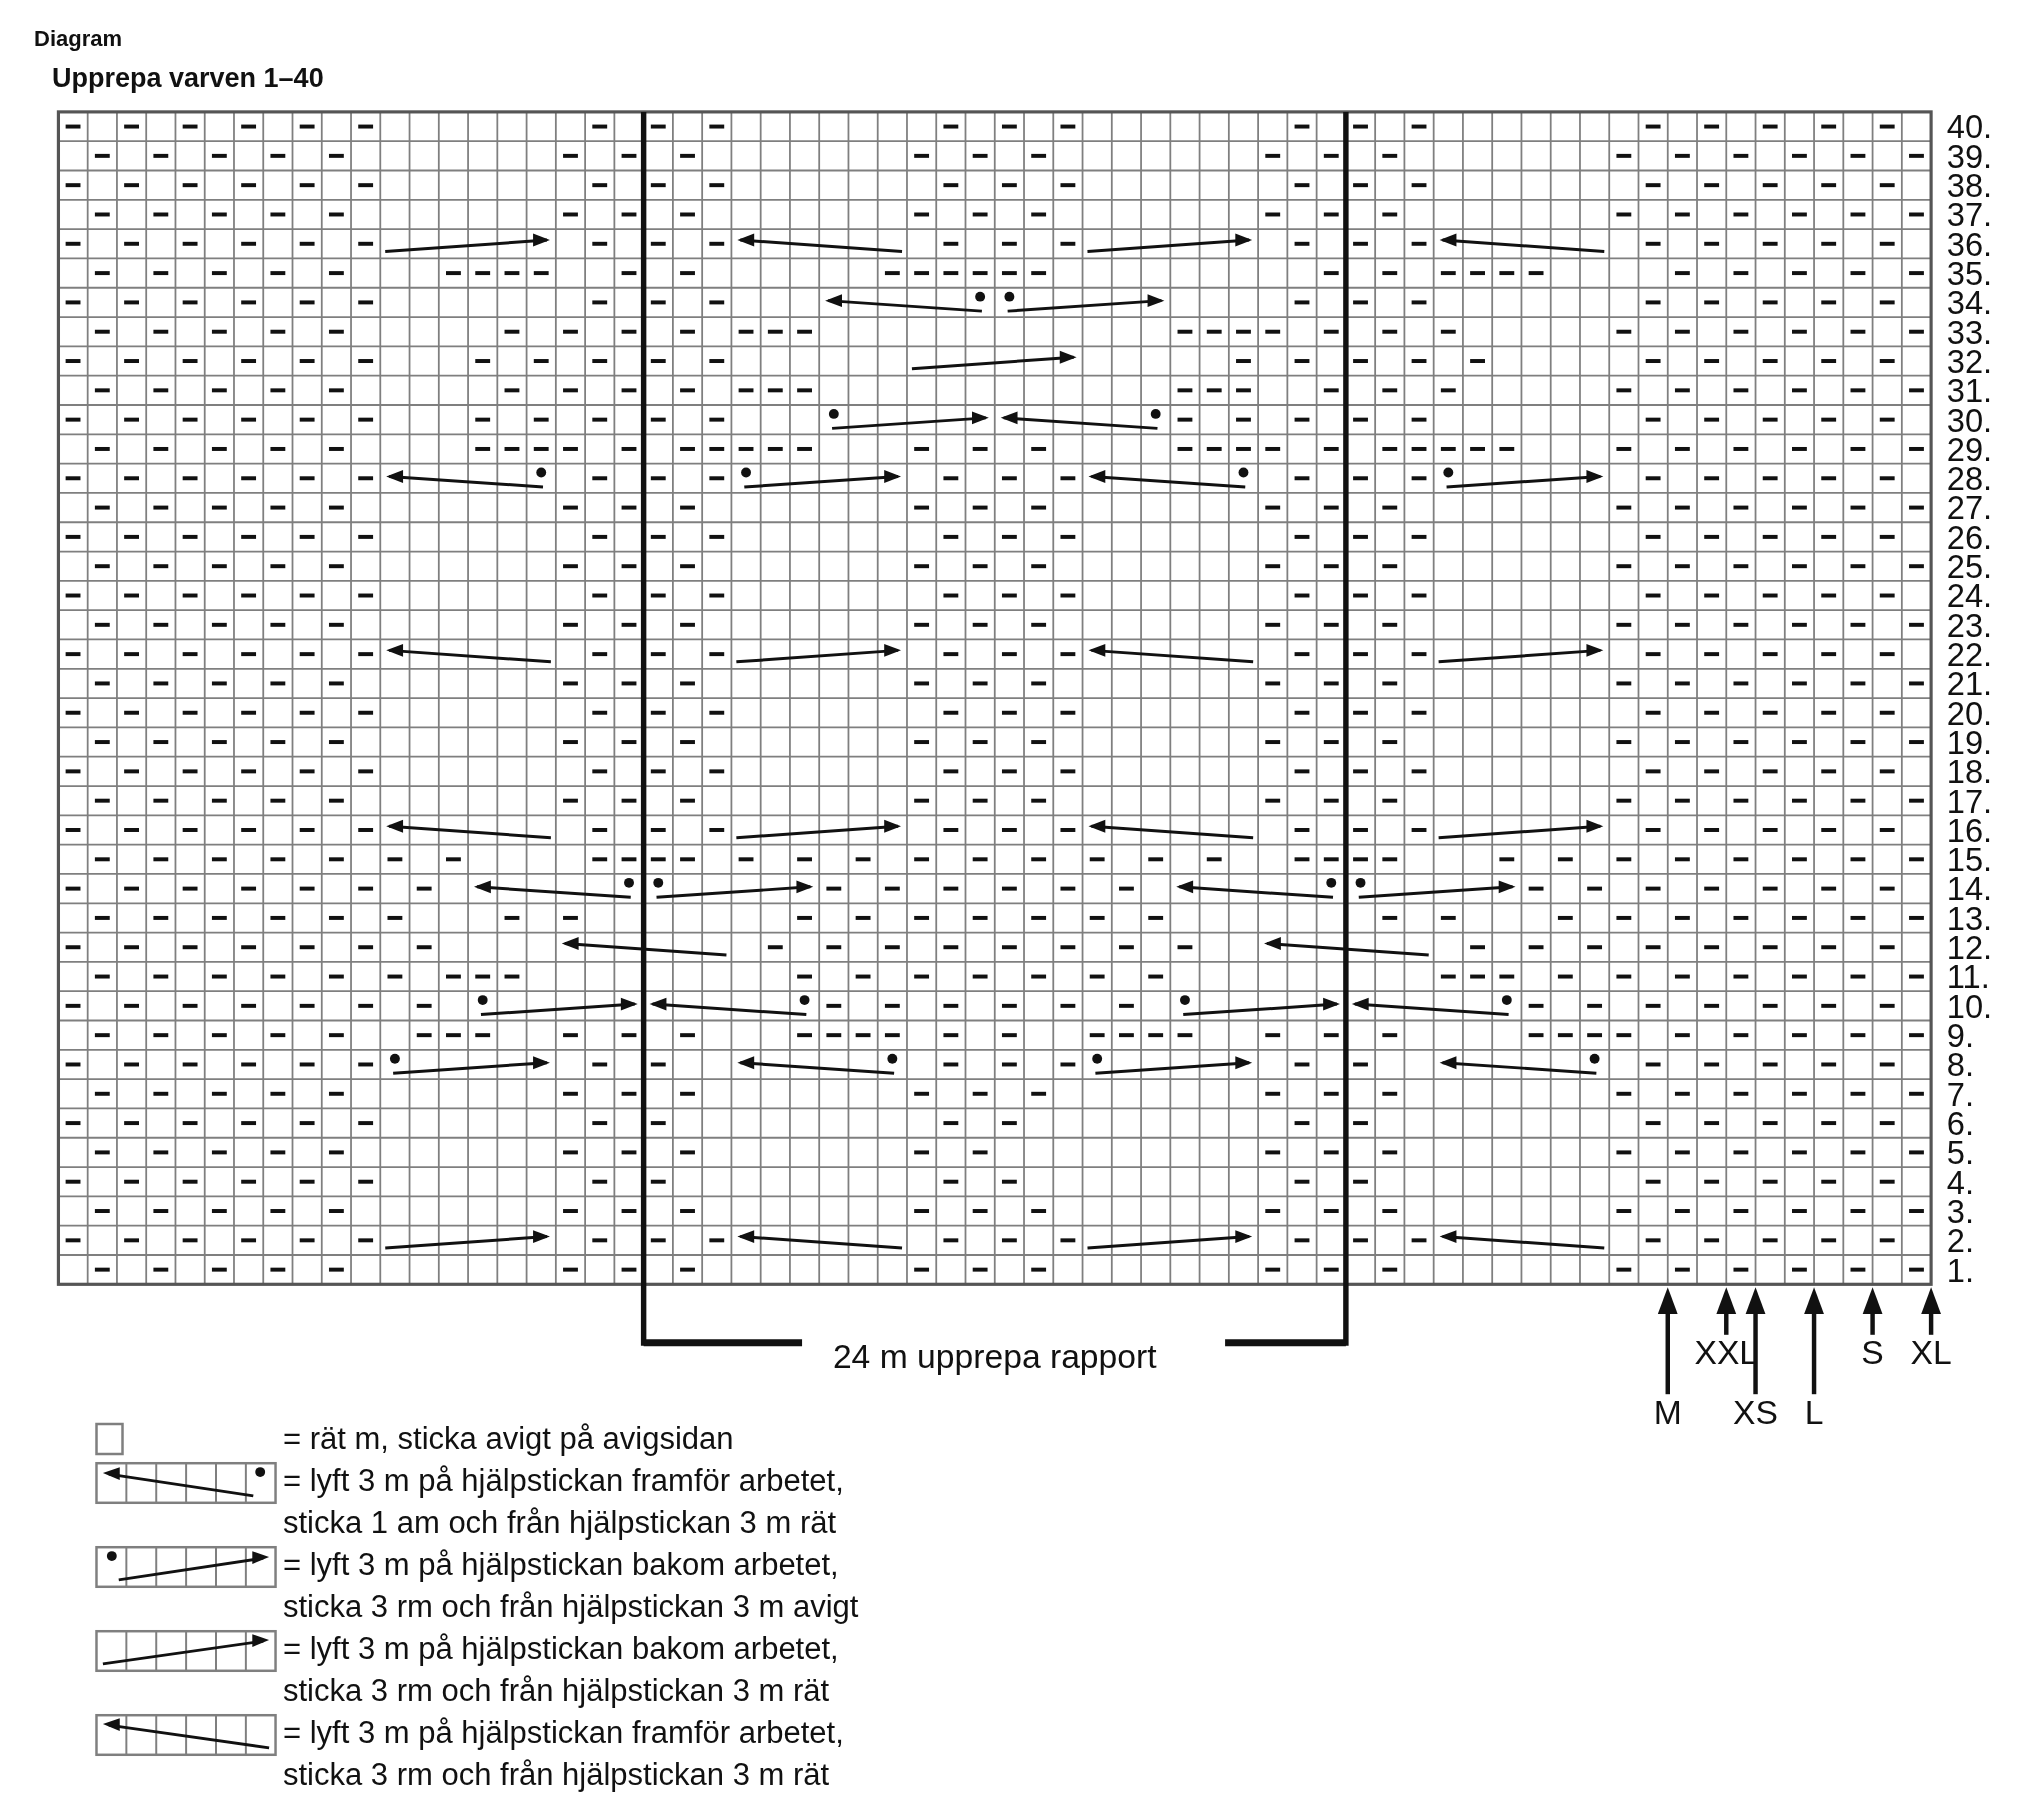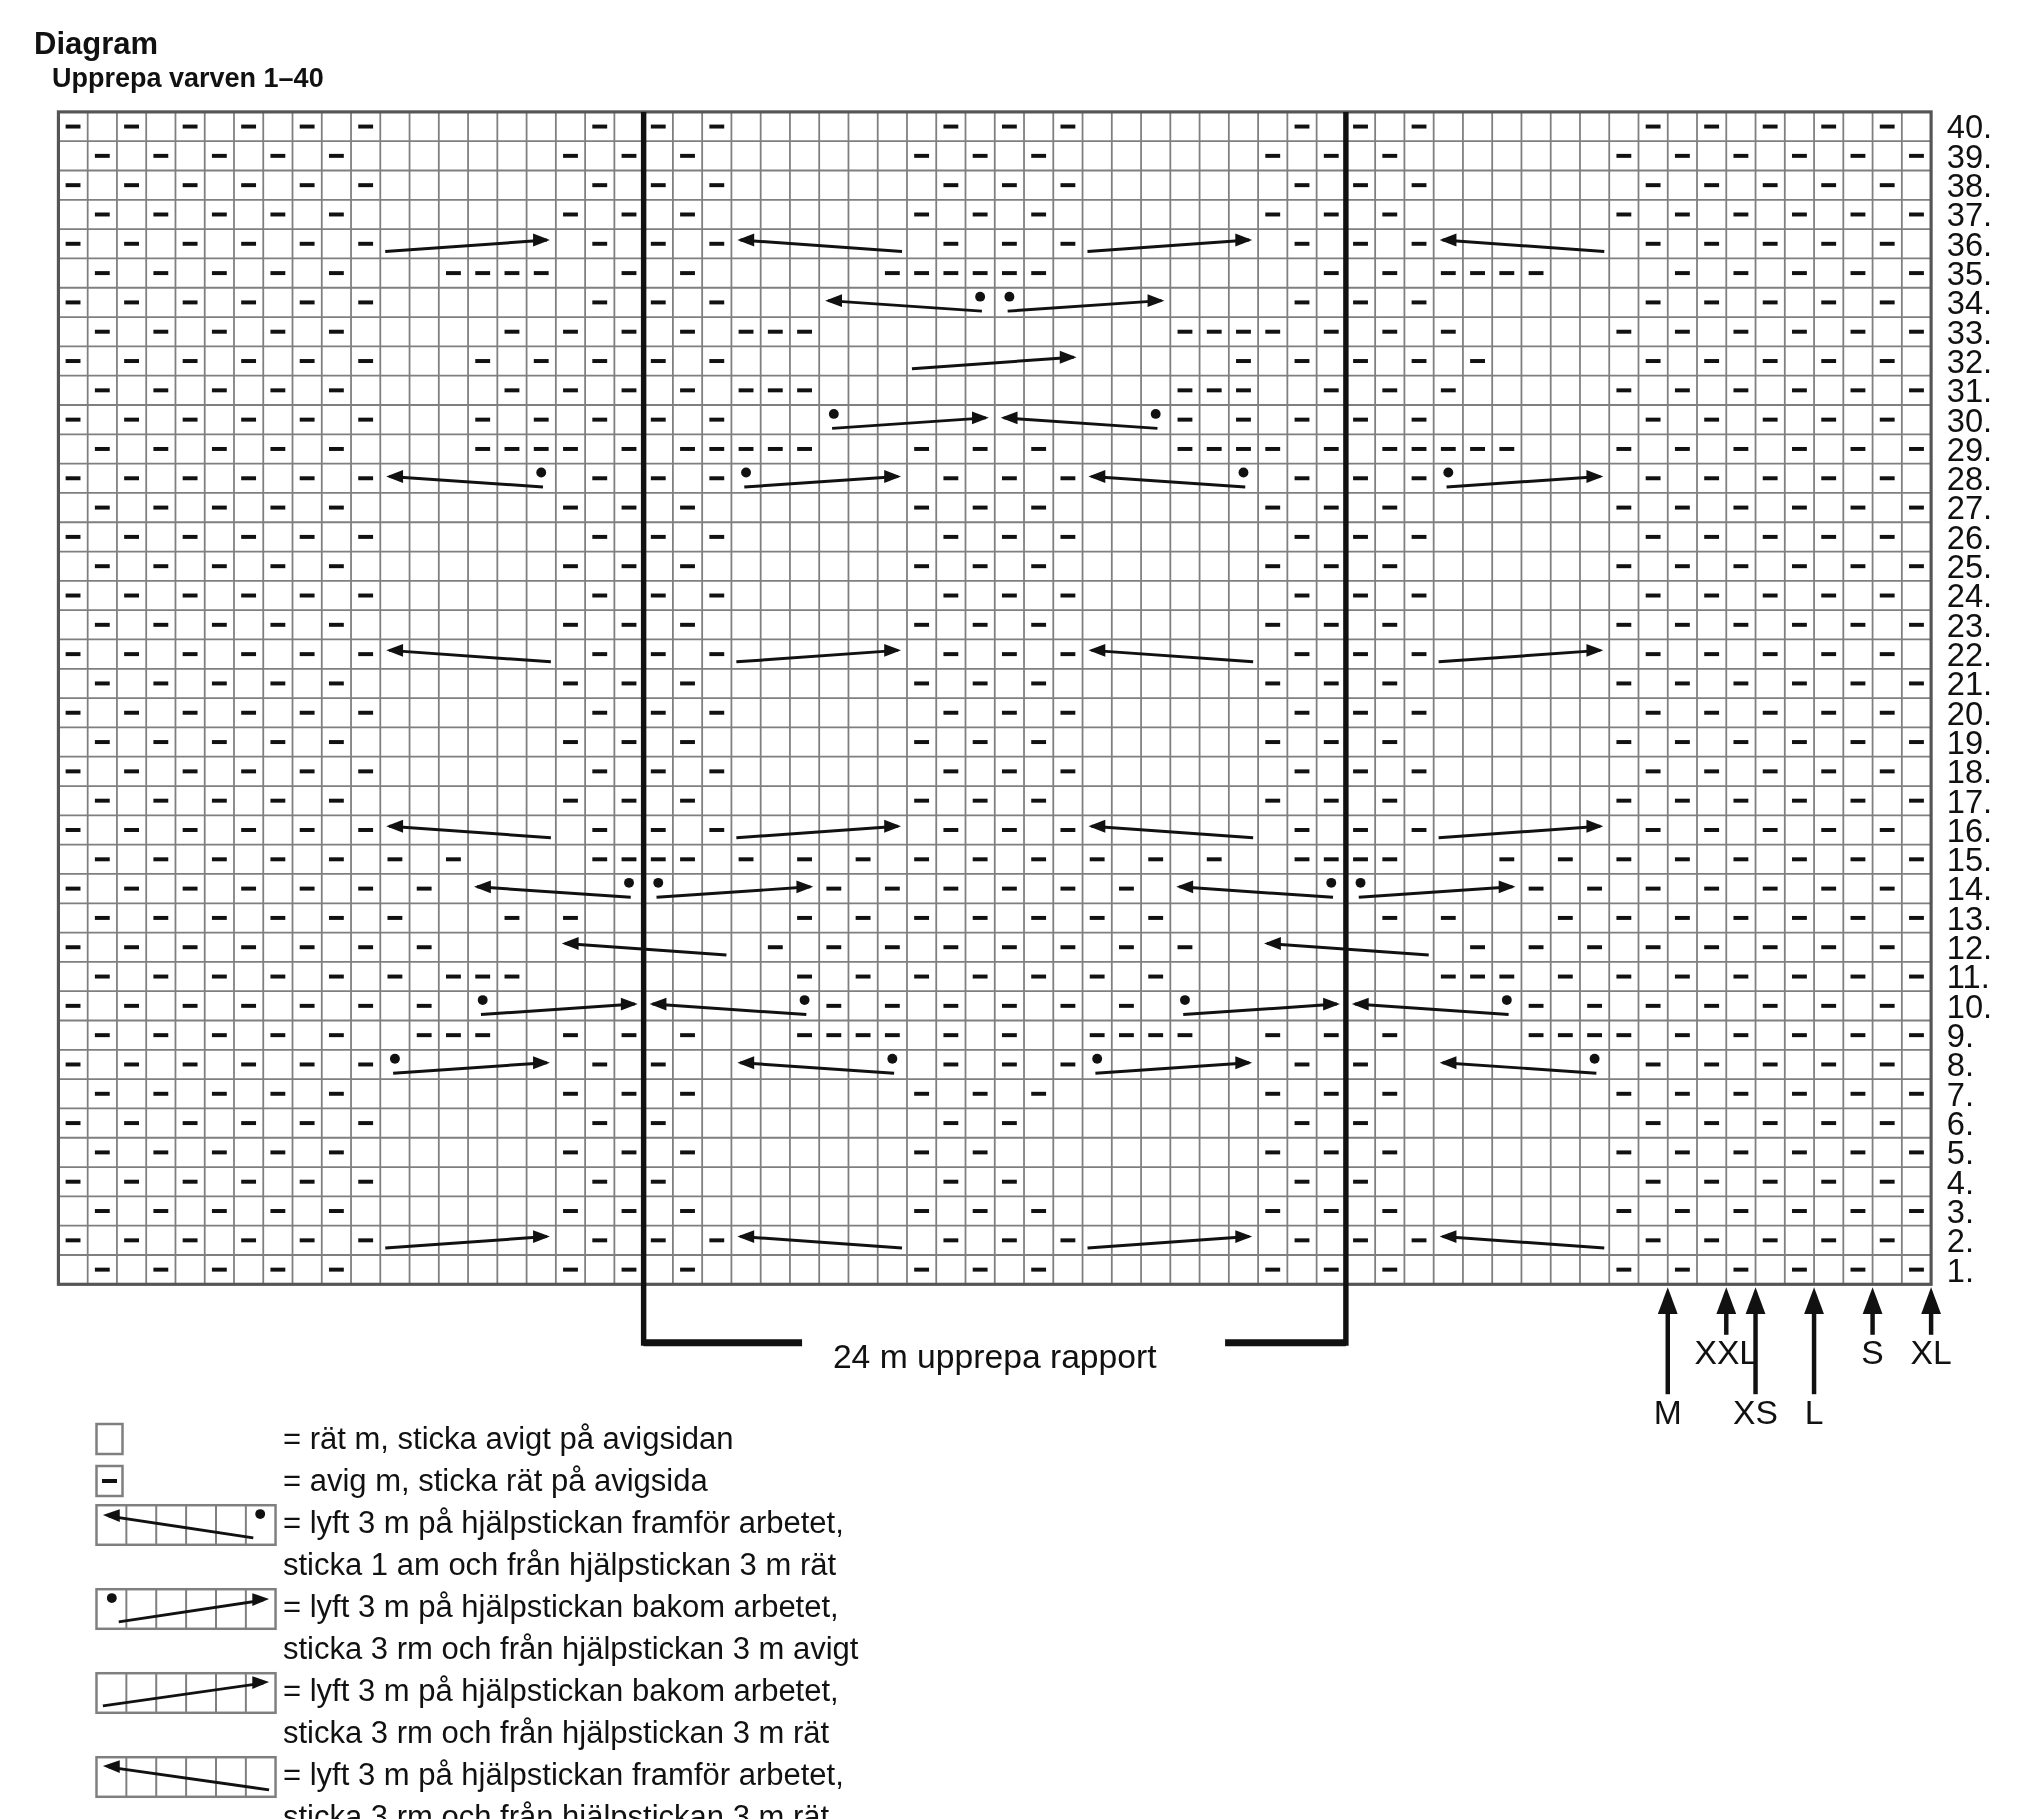--- a/index.html
+++ b/index.html
@@ -1,19 +1,19 @@
 <!DOCTYPE html>
 <html><head>
 <meta charset="utf-8">
 <style>
   html,body{margin:0;padding:0;background:#ffffff;}
   .page{position:relative;width:2022px;height:1820px;background:#fff;overflow:hidden;
         font-family:"Liberation Sans",sans-serif;color:#111;}
   #chart-svg{position:absolute;left:0;top:0;}
-  .title{position:absolute;left:34px;top:26px;font-size:31px;font-weight:bold;letter-spacing:0;}
+  .title{position:absolute;left:34px;top:26px;font-size:22px;font-weight:bold;letter-spacing:0;}
   .subtitle{position:absolute;left:52px;top:63px;font-size:27px;font-weight:bold;}
   .legend{position:absolute;left:59px;top:1418px;}
   .lg-item{display:flex;align-items:flex-start;margin-left:36px;}
   .lg-sym{width:188px;flex:0 0 188px;position:relative;}
   .lg-sym svg{display:block;}
   .lg-text{font-size:31px;line-height:42px;white-space:nowrap;}
 </style>
 </head>
 <body>
 
@@ -1158,32 +1158,20 @@
             <rect x="1.5" y="6" width="26" height="30" fill="none" stroke="#7f7f7f" stroke-width="2.5"></rect>
           </svg>
         </div>
       <div class="lg-text">
         <div>= rät m, sticka avigt på avigsidan</div>
         <div></div>
       </div>
     </div>
     <div class="lg-item">
       <div class="lg-sym">
-          <svg width="40" height="42" viewBox="0 0 40 42">
-            <rect x="1.5" y="6" width="26" height="30" fill="none" stroke="#7f7f7f" stroke-width="2.5"></rect>
-            <rect x="7" y="19" width="15" height="4" fill="#111111"></rect>
-          </svg>
-        </div>
-      <div class="lg-text">
-        <div>= avig m, sticka rät på avigsida</div>
-        <div></div>
-      </div>
-    </div>
-    <div class="lg-item">
-      <div class="lg-sym">
           <svg width="184" height="46" viewBox="0 0 186 46">
             <rect x="1.5" y="3" width="181" height="40" fill="none" stroke="#7f7f7f" stroke-width="2.5"></rect>
             <line x1="31.7" y1="3" x2="31.7" y2="43" stroke="#7f7f7f" stroke-width="2"></line>
             <line x1="61.9" y1="3" x2="61.9" y2="43" stroke="#7f7f7f" stroke-width="2"></line>
             <line x1="92.1" y1="3" x2="92.1" y2="43" stroke="#7f7f7f" stroke-width="2"></line>
             <line x1="122.3" y1="3" x2="122.3" y2="43" stroke="#7f7f7f" stroke-width="2"></line>
             <line x1="152.5" y1="3" x2="152.5" y2="43" stroke="#7f7f7f" stroke-width="2"></line>
             <line x1="160" y1="36" x2="14" y2="14" stroke="#111111" stroke-width="3"></line>
             <polygon points="8,13 25,7 25,20" fill="#111111"></polygon>
             <circle cx="167" cy="12" r="5" fill="#111111"></circle>

